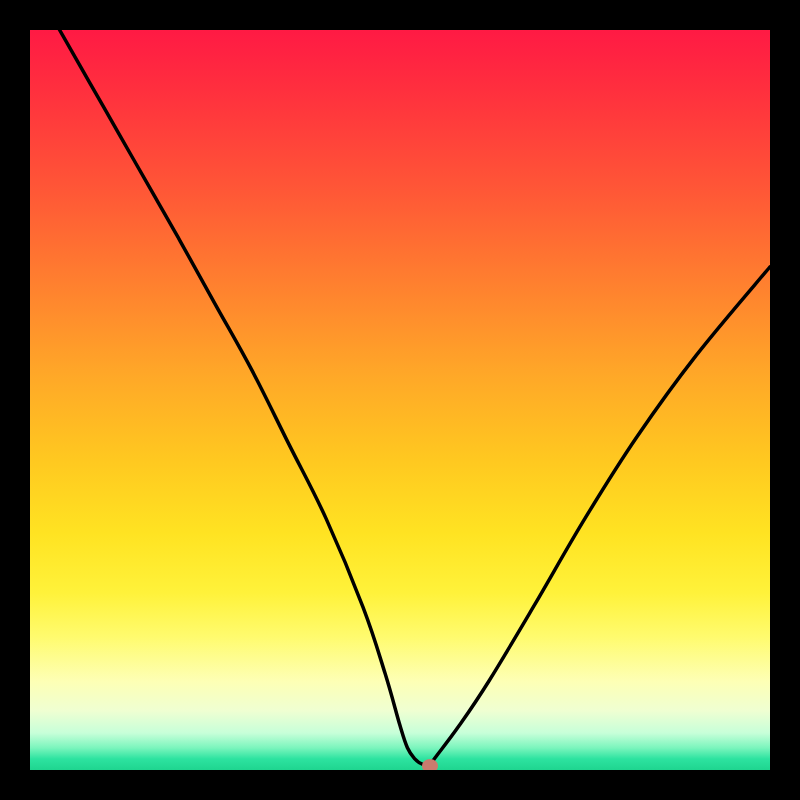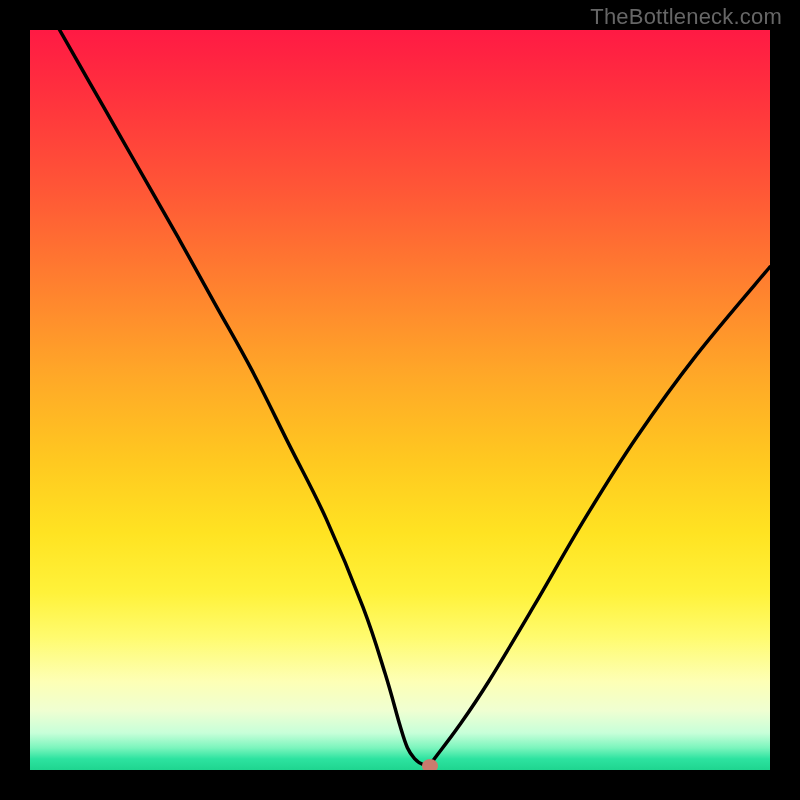--- a/index.html
+++ b/index.html
@@ -66,21 +66,20 @@
     height: 14px;
     border-radius: 8px / 7px;
     background: #c97b6e;
     transform: translate(-50%, -50%);
   }
 </style>
 </head>
 <body>
 
 <div class="frame">
-  <div class="watermark">TheBottleneck.com</div>
 
   <div class="plot">
     <div class="gradient"></div>
     <svg class="curve" viewBox="0 0 740 740" preserveAspectRatio="none">
       <path id="curve-path" fill="none" stroke="#000" stroke-width="3.5" stroke-linejoin="round" stroke-linecap="round" d="M 29.6 0 C 34.928000000000004 9.323999999999991, 48.544000000000004 33.15199999999995, 59.2 51.799999999999955 C 69.856 70.44799999999995, 78.14399999999999 84.95200000000003, 88.8 103.60000000000002 C 99.456 122.24800000000002, 107.744 136.75199999999998, 118.4 155.39999999999998 C 129.056 174.04799999999997, 136.012 185.88800000000003, 148 207.20000000000005 C 159.988 228.51200000000006, 171.68 249.824, 185 273.8 C 198.32 297.776, 208.68 315.092, 222 340.4 C 235.32 365.70799999999997, 245.68 387.76, 259 414.4 C 272.32 441.03999999999996, 282.68 459.09599999999995, 296 488.4 C 309.32 517.704, 322.344 549.2280000000001, 333 577.2 C 343.656 605.172, 348.53999999999996 622.4879999999999, 355.2 643.8 C 361.86 665.112, 366.004 682.28, 370 695.6 C 373.996 708.9200000000001, 374.73600000000005 711.8059999999999, 377.40000000000003 717.8 C 380.064 723.794, 382.136 725.9696, 384.8 728.9 C 387.464 731.8303999999999, 389.53600000000006 733.1476, 392.20000000000005 734.08 C 394.86400000000003 735.0124000000001, 396.93600000000004 735.6784, 399.6 734.08 C 402.264 732.4816000000001, 401.6720000000001 732.1264000000001, 407.00000000000006 725.2 C 412.32800000000003 718.2736, 419.876 708.9200000000001, 429.2 695.6 C 438.524 682.28, 445.48 672.5120000000001, 458.8 651.2 C 472.12 629.888, 485.88400000000007 606.504, 503.20000000000005 577.2 C 520.5160000000001 547.8960000000001, 536.352 519.036, 555 488.4 C 573.648 457.76399999999995, 586.8199999999999 436.304, 606.8 407 C 626.78 377.696, 642.024 356.236, 666 325.59999999999997 C 689.976 294.96399999999994, 726.68 252.78399999999996, 740 236.79999999999995"></path>
     </svg>
     <div id="marker" class="marker" style="left: 399.6px; top: 736.3px;"></div>
   </div>
 </div>
 

